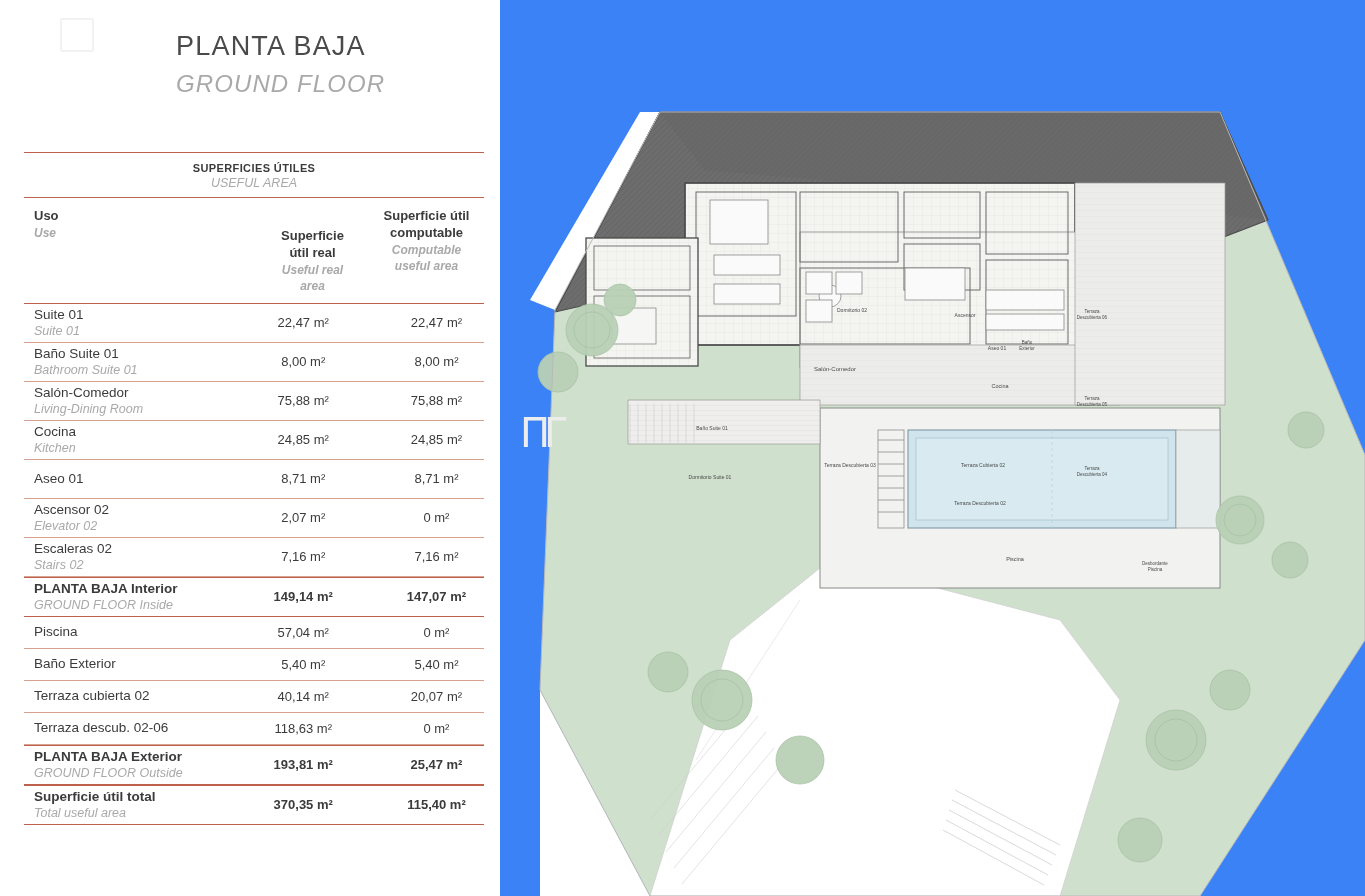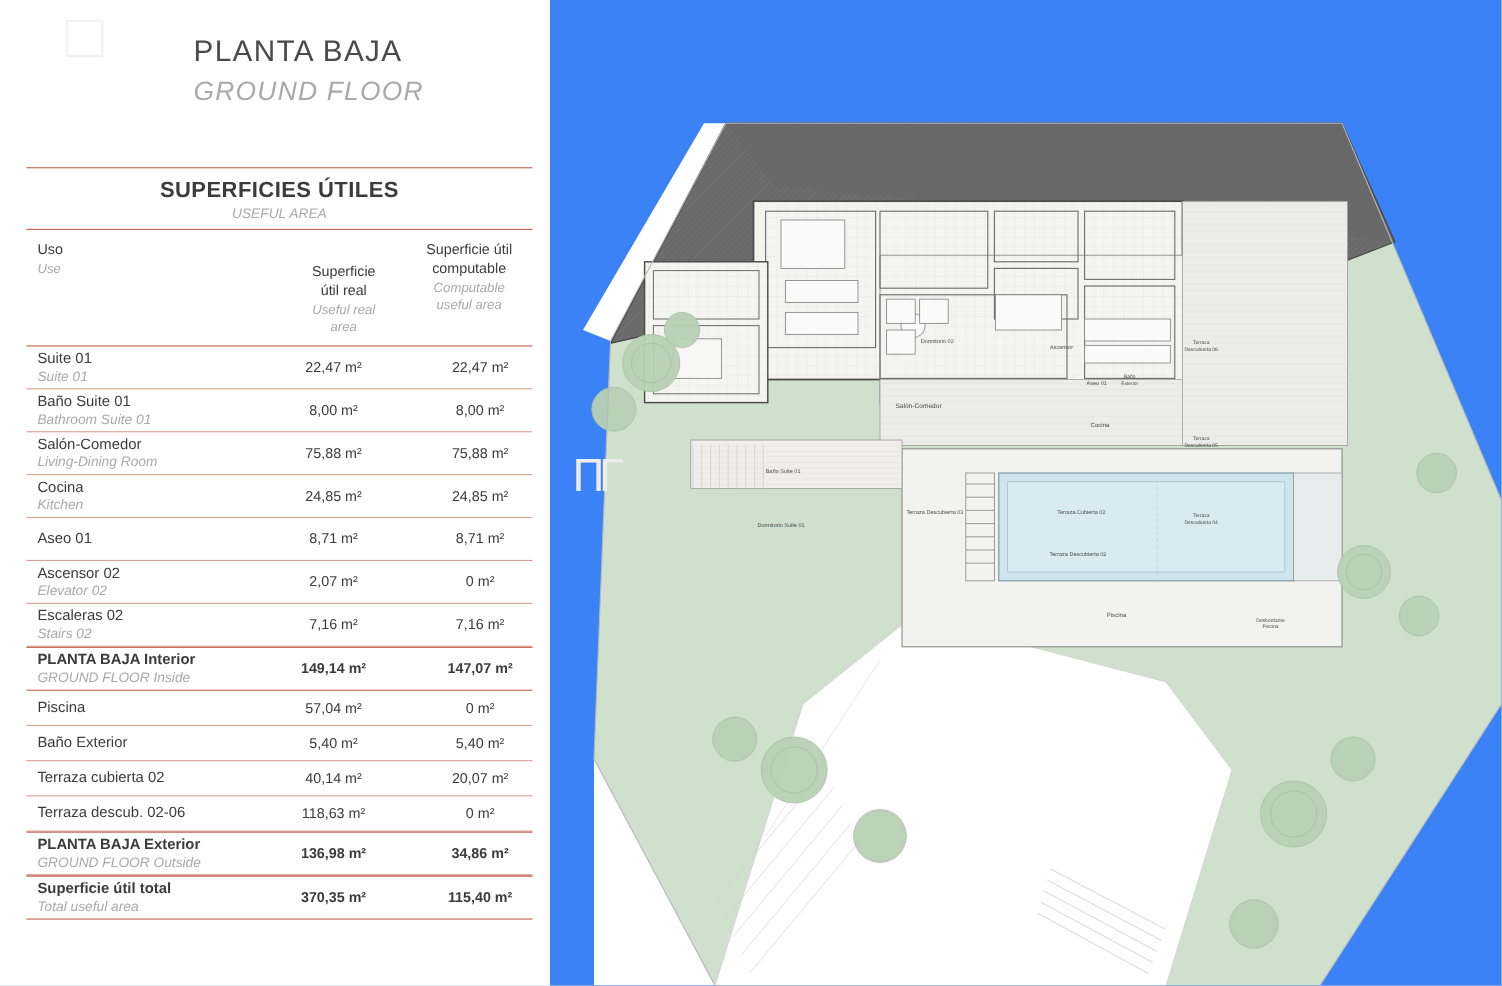--- a/index.html
+++ b/index.html
@@ -70,35 +70,36 @@
     font-size: 13px;
   }
   .t-header {
     text-align: center;
     padding: 9px 0 7px 0;
     border-top: 1px solid #c0614e;
     border-bottom: 1px solid #c0614e;
   }
   .t-header .h-es {
     font-weight: bold;
-    font-size: 20px;
+    font-size: 11px;
     letter-spacing: .4px;
     color: #3b3b3b;
   }
   .t-header .h-en {
     font-style: italic;
     font-size: 12.5px;
     color: #a9a9a9;
     margin-top: 2px;
   }
 
   .col-head {
     display: flex;
     border-bottom: 1px solid #c0614e;
     padding: 10px 0 8px 0;
+    font-weight: bold;
   }
   .col-head .c1 { width: 232px; padding-left: 10px; box-sizing: border-box; }
   .col-head .c2 { width: 113px; text-align: center; margin-top: 20px; }
   .col-head .c3 { width: 115px; text-align: center; }
   .ch-es { font-size: 13px; color: #3b3b3b; line-height: 1.3; }
   .ch-en { font-size: 12px; color: #a9a9a9; font-style: italic; line-height: 1.3; margin-top: 1px; }
 
   .row {
     display: flex;
     align-items: center;
@@ -272,22 +273,22 @@
             <div class="lbl-es">Terraza descub. 02-06</div>
           </div>
           <div class="c2"><span class="val">118,63 m²</span></div>
           <div class="c3"><span class="val">0 m²</span></div>
         </div>
         <div class="row total">
           <div class="c1">
             <div class="lbl-es">PLANTA BAJA Exterior</div>
             <div class="lbl-en">GROUND FLOOR Outside</div>
           </div>
-          <div class="c2"><span class="val">136,98 m²</span></div>
-          <div class="c3"><span class="val">34,86 m²</span></div>
+          <div class="c2"><span class="val">193,81 m²</span></div>
+          <div class="c3"><span class="val">25,47 m²</span></div>
         </div>
         <div class="row grand">
           <div class="c1">
             <div class="lbl-es">Superficie útil total</div>
             <div class="lbl-en">Total useful area</div>
           </div>
           <div class="c2"><span class="val">370,35 m²</span></div>
           <div class="c3"><span class="val">115,40 m²</span></div>
         </div>
       </div>

